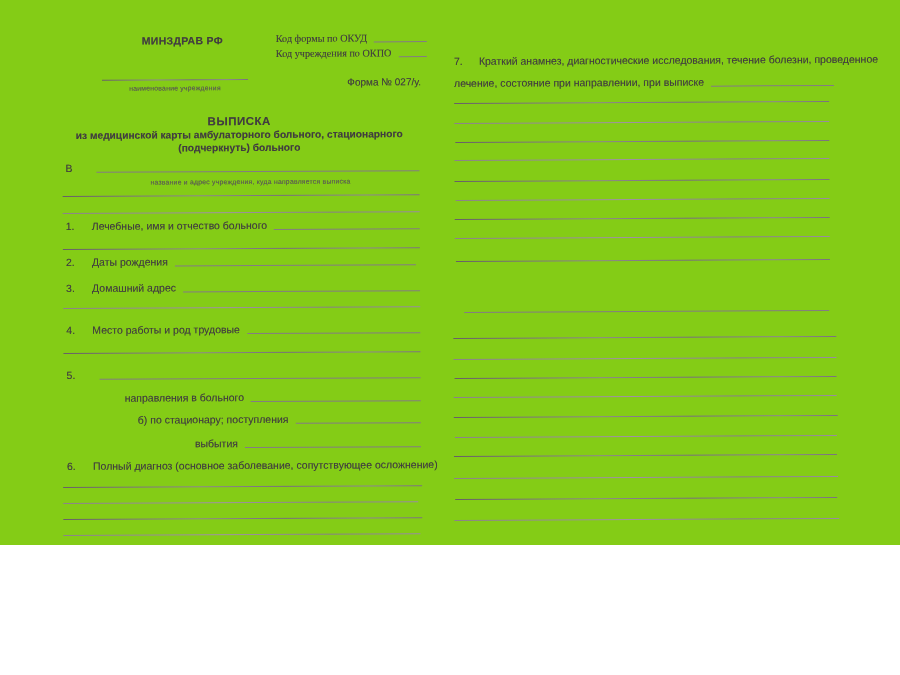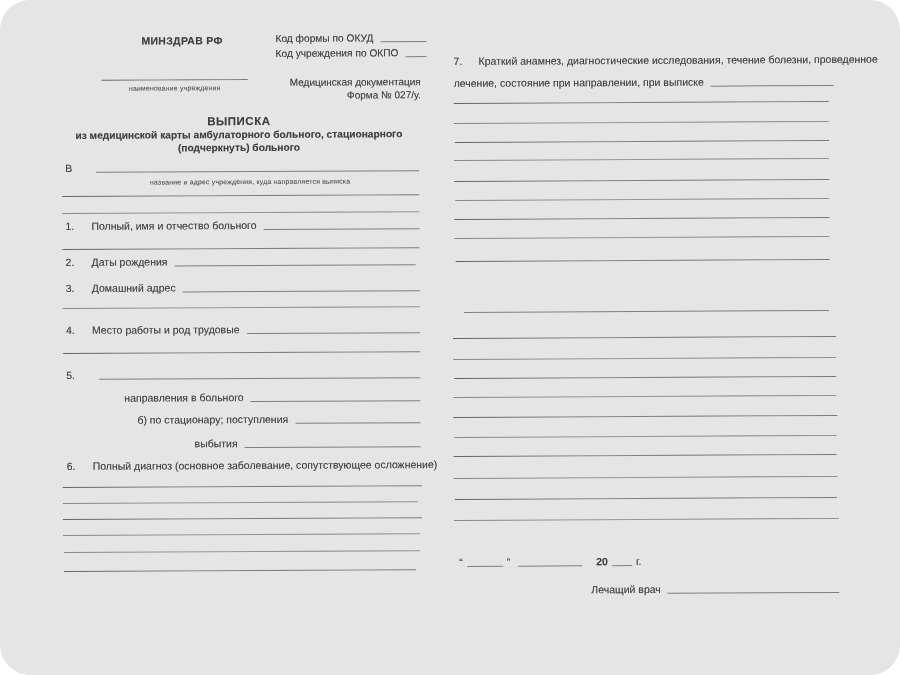--- a/index.html
+++ b/index.html
@@ -1,23 +1,22 @@
 <!DOCTYPE html>
 <html><head>
 <meta charset="utf-8">
 <style>
   *{box-sizing:border-box;}
   html,body{margin:0;padding:0;background:#ffffff;}
   .sheet{
-    position:relative;width:900px;height:675px;overflow:hidden;
-    background:#e5e5e5;
+    position:relative;width:900px;height:545px;overflow:hidden;
+    background:#84cc16;
     font-family:"Liberation Sans","DejaVu Sans",sans-serif;
     color:#413d40;
     text-shadow:0 0 .5px rgba(65,60,64,.45);
-    border-radius:30px;
   }
   .tilt{position:absolute;inset:0;transform:rotate(-0.3deg);transform-origin:50% 50%;}
   .abs{position:absolute;}
   .row{display:flex;align-items:flex-end;font-size:10.5px;line-height:13px;}
   .num{flex:0 0 26px;}
   .lbl{white-space:nowrap;}
   .fill{flex:1 1 auto;border-bottom:1px solid #847c84;margin:0 0 2px 7px;height:2px;min-width:10px;}
   .fw{flex:0 0 auto;border-bottom:1px solid #847c84;margin:0 4px 2px 4px;height:2px;}
   .rl{position:absolute;height:1.4px;
       background:linear-gradient(90deg,#675f66,#8f8591 38%,#77707a 62%,#8e8494 85%,#7b737d);}
@@ -28,55 +27,54 @@
   .center{text-align:center;}
 </style>
 </head>
 <body>
 
 <div class="sheet">
   <div class="tilt">
 
     <div class="abs bold" style="left:143px;top:33px;font-size:10.5px;letter-spacing:.3px;">МИНЗДРАВ РФ</div>
 
-    <div class="abs" style="left:277px;top:31px;width:151px;">
+    <div class="abs" style="left:277px;top:31px;width:151px;font-family:Liberation Serif, serif;">
       <div class="row" style="font-size:10.2px;">
         <span class="lbl">Код формы по ОКУД</span>
         <span class="fill"></span>
       </div>
       <div class="row" style="font-size:10.2px;margin-top:2px;">
         <span class="lbl">Код учреждения по ОКПО</span>
         <span class="fill"></span>
       </div>
     </div>
 
     <div class="rl" style="left:103px;top:78px;width:146px;"></div>
     <div class="abs cap" style="left:95px;top:83px;width:162px;">наименование учреждения</div>
 
     <div class="abs docinfo" style="left:240px;top:76px;width:182px;">
-      <div>Медицинская документация</div>
       <div>Форма №  027/у.</div>
     </div>
 
     <div class="abs bold center" style="left:60px;top:114px;width:360px;font-size:11.5px;letter-spacing:.5px;">ВЫПИСКА</div>
     <div class="abs bold center" style="left:30px;top:128px;width:420px;font-size:10.2px;">из медицинской карты амбулаторного больного, стационарного</div>
     <div class="abs bold center" style="left:30px;top:141px;width:420px;font-size:10.2px;">(подчеркнуть) больного</div>
 
     <div class="abs row" style="left:66px;top:160px;width:354px;">
       <span style="flex:0 0 24px;">В</span>
       <span class="fill"></span>
     </div>
     <div class="abs cap" style="left:118px;top:177px;width:266px;">название и адрес учреждения, куда направляется выписка</div>
 
     <div class="rl" style="left:63px;top:194px;width:357px;"></div>
     <div class="rl soft" style="left:63px;top:211px;width:357px;"></div>
 
     <div class="abs row" style="left:66px;top:218px;width:354px;">
       <span class="num">1.</span>
-      <span class="lbl">Полный, имя и отчество больного</span>
+      <span class="lbl">Лечебные, имя и отчество больного</span>
       <span class="fill"></span>
     </div>
     <div class="rl" style="left:63px;top:247px;width:357px;"></div>
 
     <div class="abs row" style="left:66px;top:254px;width:350px;">
       <span class="num">2.</span>
       <span class="lbl">Даты рождения</span>
       <span class="fill"></span>
     </div>
 

